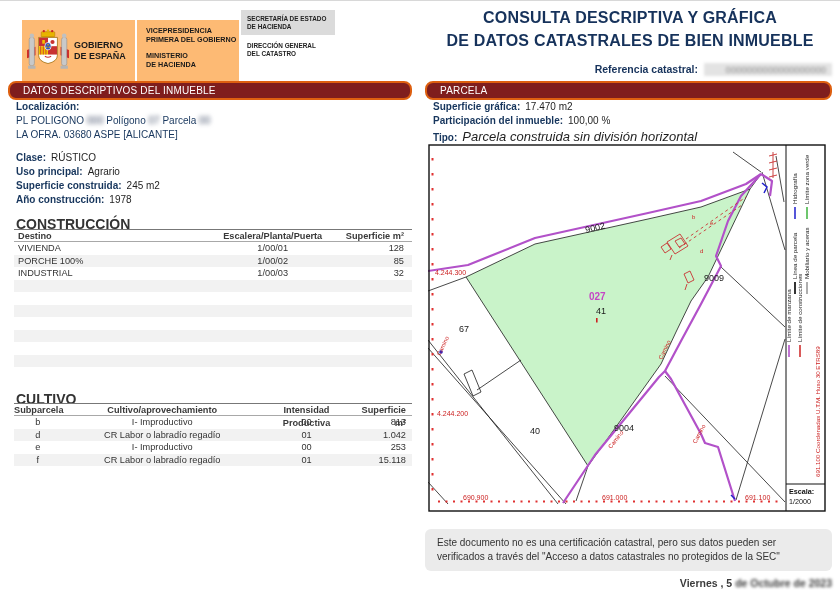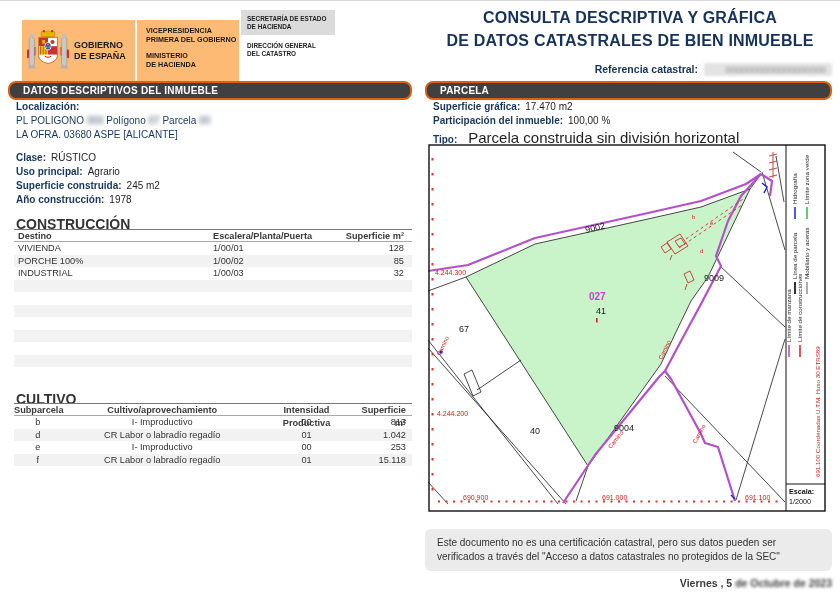--- a/index.html
+++ b/index.html
@@ -24,44 +24,44 @@
   .dtitle { position:absolute; left:428px; width:404px; text-align:center;
             font-weight:bold; color:#16325B; font-size:16px; letter-spacing:.2px; }
   .t1 { top:8px; } .t2 { top:31px; }
   .refrow { position:absolute; left:428px; width:404px; top:54px; text-align:right;
             font-size:10.5px; color:#16325B;margin-top:8px; }
   .reflabel { font-weight:bold; }
   .refval { display:inline-block; background:#E3E3E3; color:#8f8f8f; min-width:128px;
             padding:1px 6px; margin-left:6px; filter:blur(1.8px); font-size:9.5px; }
 
   
-  .panel-h { position:absolute; top:80px; height:19px; background:#404040;
+  .panel-h { position:absolute; top:80px; height:19px; background:#7f1d1d;
              border:2px solid #DD5F10; border-radius:8px; color:#ffffff;
-             font-weight:bold; font-size:10px; line-height:15px; padding-left:13px;
+             font-weight:normal; font-size:10px; line-height:15px; padding-left:13px;
              letter-spacing:.2px; }
   .ph-left { left:8px; width:404px; }
   .ph-right { left:425px; width:407px; }
 
   
   .field { position:absolute; left:16px; font-size:10px; white-space:nowrap; }
   .field.r { left:433px; }
   .lbl { font-weight:bold; color:#17365D; }
   .val { margin-left:5px; color:#1f1f1f; }
-  .val-sm { margin-left:11px; color:#1f1f1f; font-size:15px; }
+  .val-sm { margin-left:5px; color:#1f1f1f; font-size:13px;font-style:italic; }
   .addr { color:#17365D; }
   .red-sm { filter:blur(2px); color:#44506b; }
   .sect { position:absolute; left:16px; font-weight:bold; font-size:14px; color:#333333;text-align:right; }
 
   
   .table { position:absolute; }
   .trow { display:flex; height:12.5px; line-height:12.5px; font-size:9.2px; color:#333; }
   .trow.thead { font-weight:bold; height:13px; line-height:13px; color:#3a3a3a;
                 border-top:1.5px solid #777; border-bottom:1px solid #a8a8a8; }
   .trow:nth-child(odd):not(.thead) { background:#F2F2F2; }
-  .c1 { width:50%; padding-left:4px; } .c2 { width:30%; text-align:left; }
+  .c1 { width:50%; padding-left:4px; } .c2 { width:30%; text-align:center; }
   .c3 { width:20%; text-align:right; padding-right:8px; }
   .d1 { width:12%; text-align:center; } .d2 { width:50%; padding-left:2px;text-align:center; }
   .d3 { width:23%; text-align:center; } .d4 { width:15%; text-align:right; padding-right:6px; }
 
   
   .mapwrap { position:absolute; left:428px; top:143px; width:404px; height:372px; }
   .road { stroke:#B251C9; stroke-width:2.2; fill:none; stroke-linejoin:round; }
   .k { stroke:#1a1a1a; stroke-width:.8; fill:none; }
   .r { stroke:#C83232; stroke-width:.9; fill:none; }
   .rt { fill:#CC2222; font-size:7px; }

